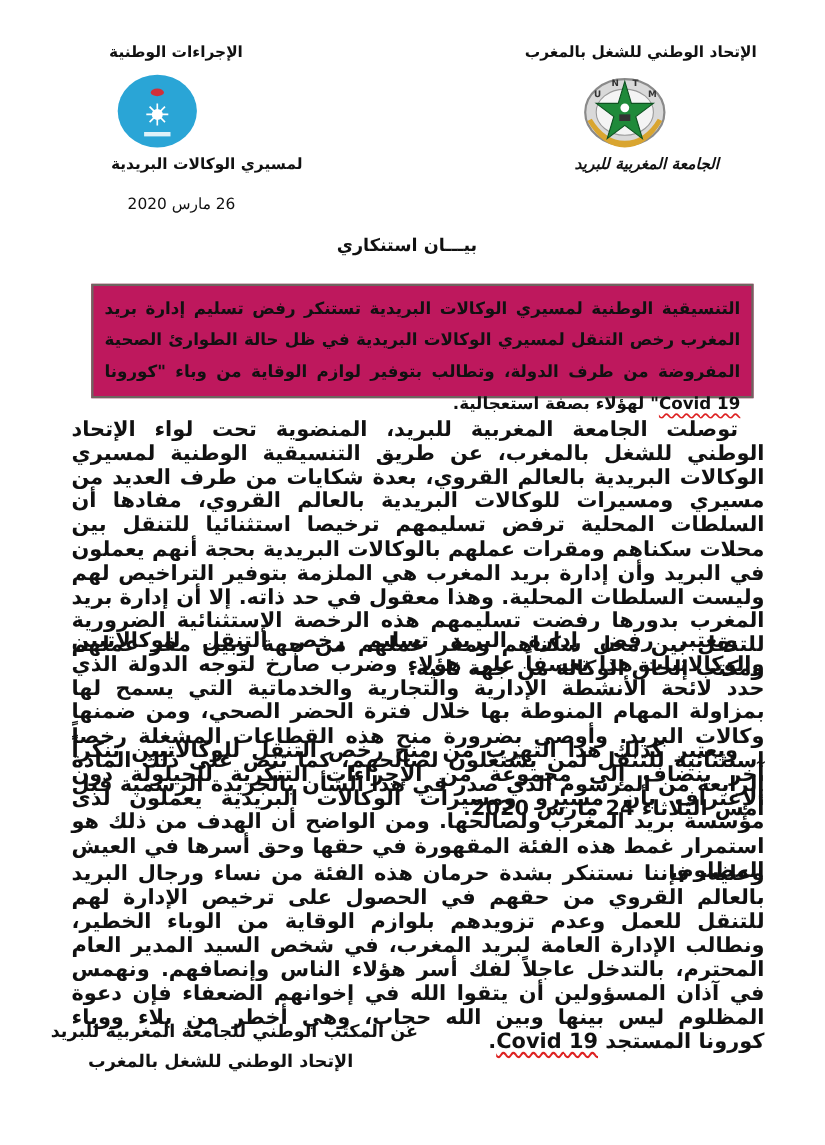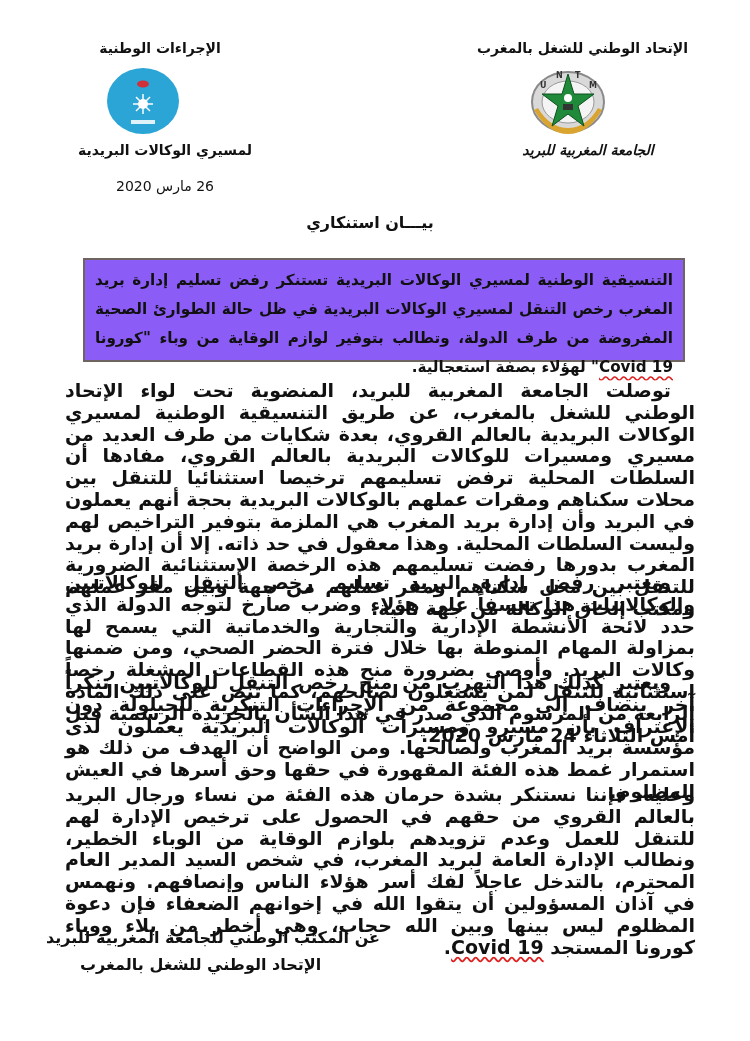--- a/index.html
+++ b/index.html
@@ -2,29 +2,29 @@
 <html><head>
 <meta charset="utf-8">
 <style>
   html, body { margin: 0; padding: 0; background: #ffffff; }
   body { width: 750px; height: 1041px; position: relative; overflow: hidden;
          font-family: "DejaVu Sans", "Liberation Sans", sans-serif; color: #111; }
   .hdr-text { position: absolute; font-weight: bold; font-size: 14px; direction: rtl; text-align: center; white-space: nowrap; }
   #org-right-top { left: 488px; top: 40px; width: 200px; }
   #org-right-bottom { left: 488px; top: 142px; width: 200px; font-style: italic; }
   #org-left-top { left: 60px; top: 40px; width: 200px; }
-  #org-left-bottom { left: 55px; top: 142px; width: 220px; }
+  #org-left-bottom { left: 55px; top: 142px; width: 220px; text-align: right; }
   #date-line { left: 90px; top: 178px; width: 150px; font-weight: normal; font-size: 14px; direction: rtl; text-align: center; }
   .logo { position: absolute; }
   #logo-untm { left: 528px; top: 64px; width: 80px; height: 76px; }
   #logo-coord { left: 105px; top: 66px; width: 76px; height: 70px; }
   #title { position: absolute; left: 240px; top: 213px; width: 260px; text-align: center;
            font-size: 16px; font-weight: bold; direction: rtl; white-space: nowrap; }
   #summary-box { position: absolute; left: 83px; top: 258px; width: 602px; height: 104px;
-                 background: #8b5cf6; border: 2px solid #6e6560; box-sizing: border-box;
+                 background: #be185d; border: 2px solid #6e6560; box-sizing: border-box;
                  padding: 6px 10px; direction: rtl; text-align: justify; }
   #summary-box p { margin: 0; font-size: 15.2px; font-weight: bold; line-height: 29px; }
   .covid { text-decoration: underline wavy #d22; text-underline-offset: 3px; }
   .para { position: absolute; left: 65px; width: 630px; direction: rtl; text-align: justify;
           font-size: 19px; font-weight: bold; line-height: 21.8px; margin: 0; }
   #p1 { top: 380px; text-indent: 24px; }
   #p2 { top: 572px; text-indent: 24px; }
   #p3 { top: 672px; text-indent: 24px; }
   #p4 { top: 784px; }
   .sig { position: absolute; direction: rtl; font-weight: bold; font-size: 16px; white-space: nowrap; text-align: left; }

